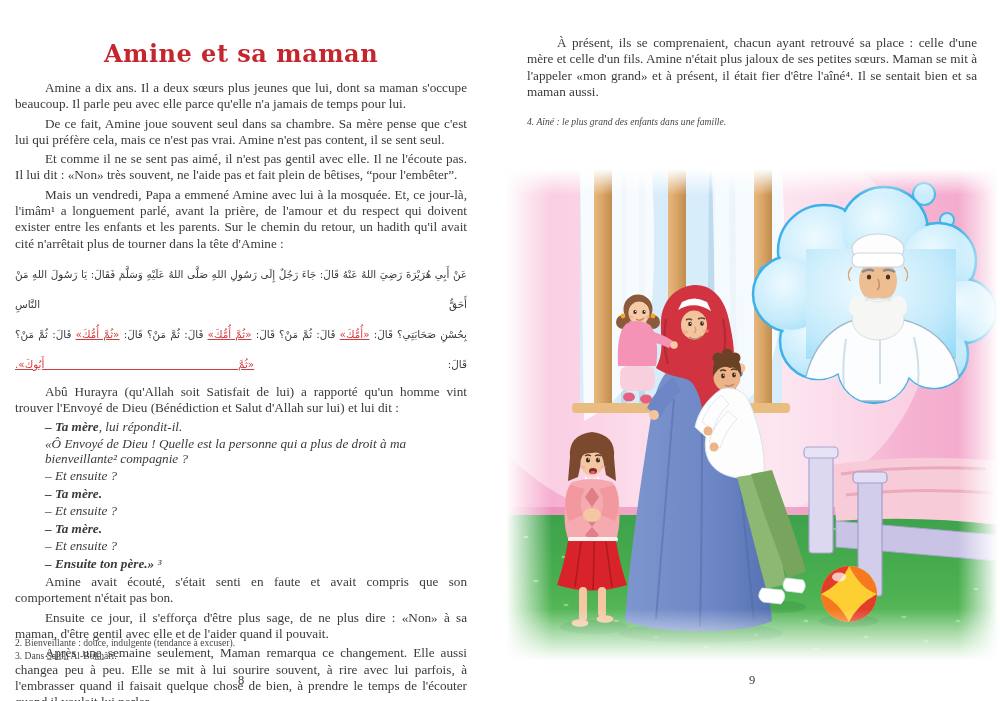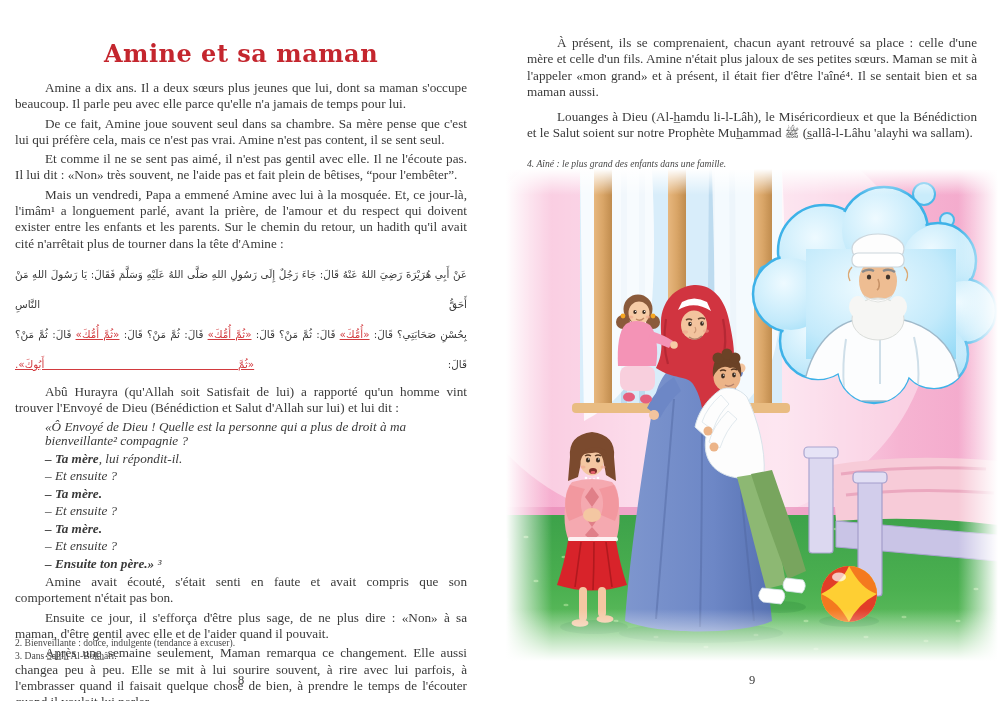--- a/index.html
+++ b/index.html
@@ -50,22 +50,22 @@
     <p class="body">Mais un vendredi, Papa a emmené Amine avec lui à la mosquée. Et, ce jour-là, l'imâm¹ a longuement parlé, avant la prière, de l'amour et du respect qui doivent exister entre les enfants et les parents. Sur le chemin du retour, un hadith qu'il avait cité n'arrêtait plus de tourner dans la tête d'Amine :</p>
 
     <div class="arabic" dir="rtl">
       <div class="ar-line"><span>عَنْ أَبِي هُرَيْرَةَ رَضِيَ اللهُ عَنْهُ قَالَ: جَاءَ رَجُلٌ إِلَى رَسُولِ اللهِ صَلَّى اللهُ عَلَيْهِ وَسَلَّمَ فَقَالَ: يَا رَسُولَ اللهِ مَنْ أَحَقُّ النَّاسِ</span></div>
       <div class="ar-line"><span>بِحُسْنِ صَحَابَتِي؟ قَالَ: </span><span class="ar-red">«أُمُّكَ»</span><span> قَالَ: ثُمَّ مَنْ؟ قَالَ: </span><span class="ar-red">«ثُمَّ أُمُّكَ»</span><span> قَالَ: ثُمَّ مَنْ؟ قَالَ: </span><span class="ar-red">«ثُمَّ أُمُّكَ»</span><span> قَالَ: ثُمَّ مَنْ؟ قَالَ: </span><span class="ar-red">«ثُمَّ أَبُوكَ».</span></div>
     </div>
 
     <p class="body">Abû Hurayra (qu'Allah soit Satisfait de lui) a rapporté qu'un homme vint trouver l'Envoyé de Dieu (Bénédiction et Salut d'Allah sur lui) et lui dit :</p>
 
     <div class="dialogue">
+      <p class="dlg"><b>– Ta mère</b><span>, lui répondit-il.</span></p>
       <p class="dlg"><b></b><span>«Ô Envoyé de Dieu ! Quelle est la personne qui a plus de droit à ma bienveillante² compagnie ?</span></p>
-      <p class="dlg"><b>– Ta mère</b><span>, lui répondit-il.</span></p>
       <p class="dlg"><b></b><span>– Et ensuite ?</span></p>
       <p class="dlg"><b>– Ta mère.</b><span></span></p>
       <p class="dlg"><b></b><span>– Et ensuite ?</span></p>
       <p class="dlg"><b>– Ta mère.</b><span></span></p>
       <p class="dlg"><b></b><span>– Et ensuite ?</span></p>
       <p class="dlg"><b>– Ensuite ton père.»</b><span> ³</span></p>
     </div>
 
     <p class="body">Amine avait écouté, s'était senti en faute et avait compris que son comportement n'était pas bon.</p>
     <p class="body">Ensuite ce jour, il s'efforça d'être plus sage, de ne plus dire : «Non» à sa maman, d'être gentil avec elle et de l'aider quand il pouvait.</p>
@@ -75,21 +75,20 @@
       <p class="fn">2.  Bienveillante : douce, indulgente (tendance à excuser).</p>
       <p class="fn">3.  Dans S̲ah̲îh̲ Al-Buk̲h̲ârî.</p>
     </div>
 
     <div class="pagenum">8</div>
   </section>
 
   <section class="page page-right">
     <div class="textblock">
       <p class="body">À présent, ils se comprenaient, chacun ayant retrouvé sa place : celle d'une mère et celle d'un fils. Amine n'était plus jaloux de ses petites sœurs. Maman se mit à l'appeler «mon grand» et à présent, il était fier d'être l'aîné⁴. Il se sentait bien et sa maman aussi.</p>
-      <p class="body"><span>Louanges à Dieu (Al-h̲amdu li-l-Lâh), le Miséricordieux et que la Bénédiction et le Salut soient sur notre Prophète Muh̲ammad </span><span class="sas">ﷺ</span><span> (s̲allâ-l-Lâhu 'alayhi wa sallam).</span></p>
       <div class="footnotes fn-single">
         <p class="fn">4.  Aîné : le plus grand des enfants dans une famille.</p>
       </div>
     </div>
 
     <figure class="illustration">
       <svg width="492" height="492" viewBox="0 0 492 492" xmlns="http://www.w3.org/2000/svg">
         <defs>
           <linearGradient id="wallGrad" x1="0" y1="0" x2="1" y2="0">
             <stop offset="0" stop-color="#f49fc6"></stop>

